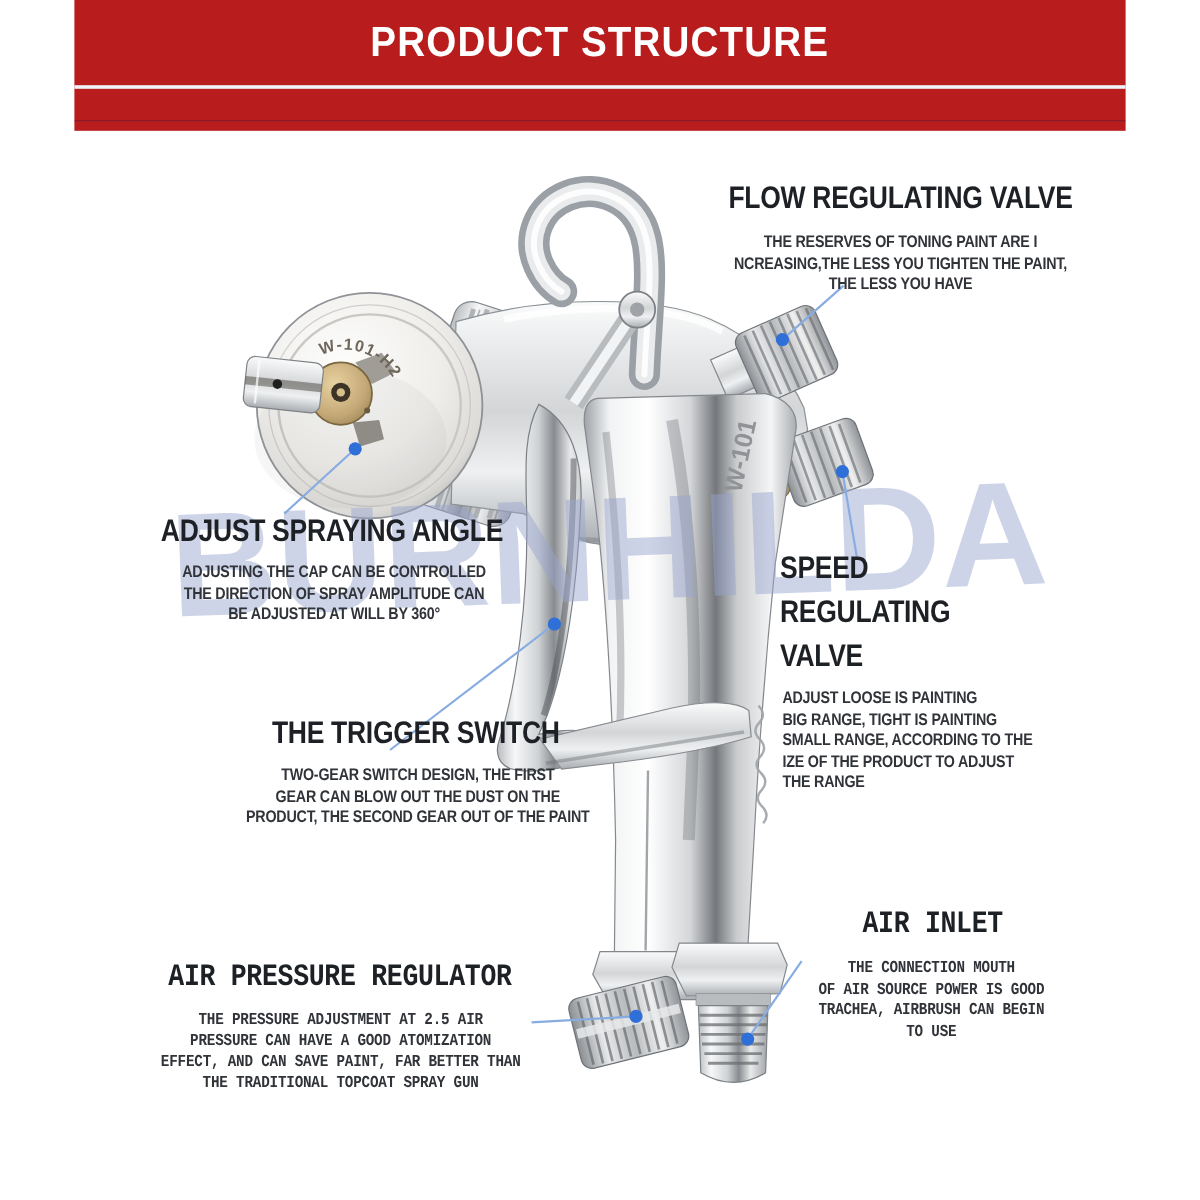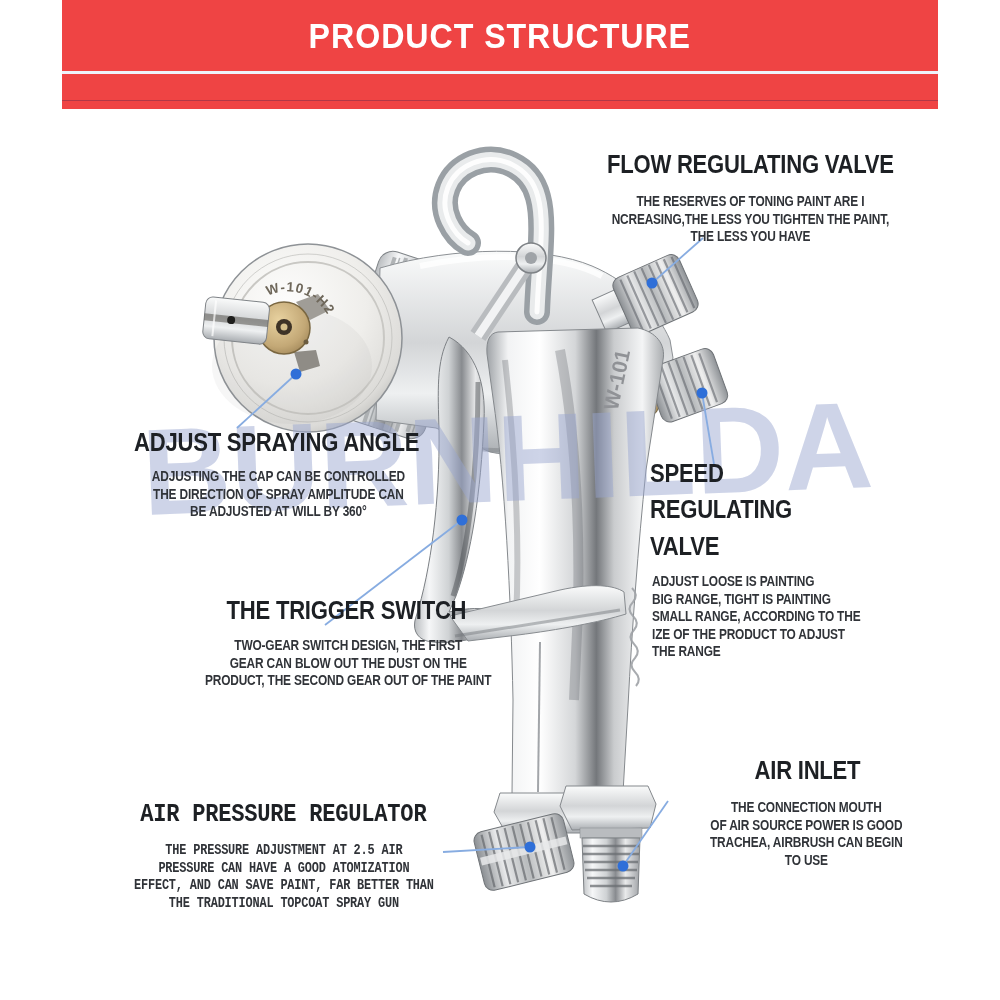--- a/index.html
+++ b/index.html
@@ -1,21 +1,21 @@
 <!DOCTYPE html>
 <html><head>
 <meta charset="utf-8">
 <style>
   html,body{margin:0;padding:0;background:#ffffff;}
   body{width:1000px;height:1000px;position:relative;overflow:hidden;
        font-family:"Liberation Sans",sans-serif;}
 
   
   .banner{position:absolute;left:62px;top:0;width:876px;height:109px;
-          background:#ef4444;}
+          background:#b91c1c;}
   .banner-top{position:absolute;left:0;top:0;width:100%;height:71px;
           display:flex;align-items:center;justify-content:center;}
   .banner-title{color:#ffffff;font-size:35px;font-weight:bold;letter-spacing:1px;
           transform:scaleX(.92);white-space:nowrap;}
   .banner-divider{position:absolute;left:0;top:71px;width:100%;height:3px;
           background:#eef3fb;}
   .banner-sub{position:absolute;left:0;top:74px;width:100%;height:35px;}
   .banner-subline{position:absolute;left:0;top:26px;width:100%;height:1px;
           background:rgba(0,20,80,.25);}
 
@@ -248,19 +248,19 @@
 </div>
 
 <div class="callout c-title-wrap" style="left:133px;top:796px;font-family:Liberation Mono, monospace;">
   <h2>AIR PRESSURE REGULATOR</h2>
   <p style="margin-top:10px;margin-left:1px;">THE PRESSURE ADJUSTMENT AT 2.5 AIR
 PRESSURE CAN HAVE A GOOD ATOMIZATION
 EFFECT, AND CAN SAVE PAINT, FAR BETTER THAN
 THE TRADITIONAL TOPCOAT SPRAY GUN</p>
 </div>
 
-<div class="callout c-title-wrap" style="left:712px;top:752px;">
+<div class="callout c-title-wrap" style="left:684px;top:752px;font-family:Liberation Mono, monospace;">
   <h2>AIR INLET</h2>
   <p style="margin-top:11px;margin-left:-2px;">THE CONNECTION MOUTH
 OF AIR SOURCE POWER IS GOOD
 TRACHEA, AIRBRUSH CAN BEGIN
 TO USE</p>
 </div>
 
 </body></html>

